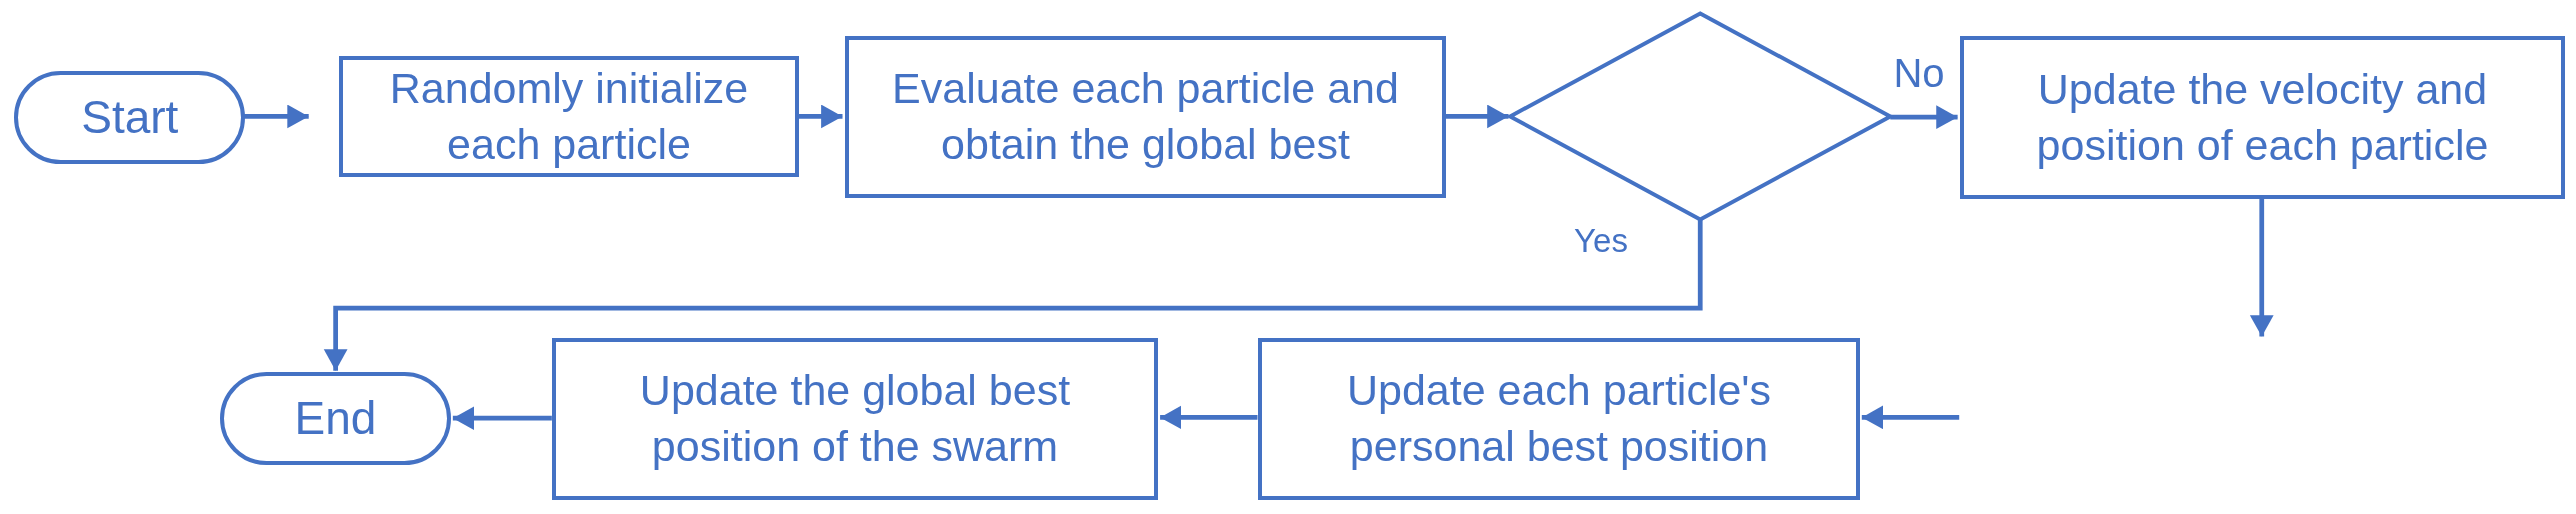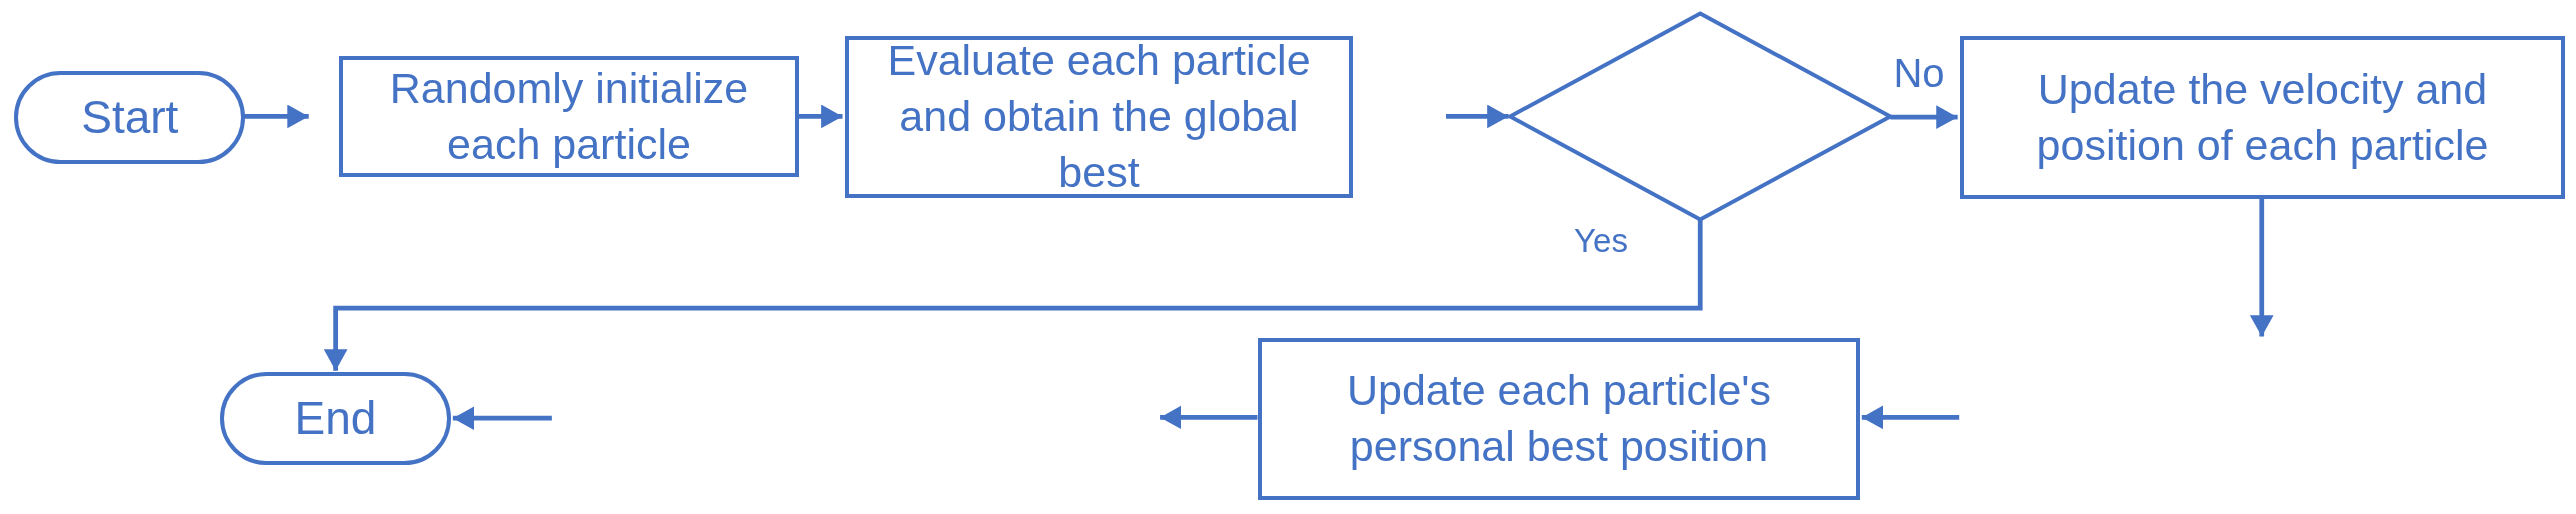--- a/index.html
+++ b/index.html
@@ -76,28 +76,29 @@
       <path d="M696,528 L571,528" marker-end="url(#arrow)"></path>
       <path d="M2146,277 L2146,389 L423,389 L423,468" marker-end="url(#arrow)"></path>
     </g>
     <polygon points="2146,17 2386,147 2146,277 1906,147" fill="#ffffff" stroke="#4472C4" stroke-width="5"></polygon>
   </svg>
 
   <div class="node terminator" style="left:14.3px; top:71px; width:231px; height:93px;">Start</div>
 
   <div class="node process" style="left:311px; top:56px; width:460px; height:121px;margin-left:28px;">Randomly initialize each particle</div>
 
-  <div class="node process" style="left:845px; top:36px; width:508px; height:162px;">Evaluate each particle and obtain the global best</div>
+  <div class="node process" style="left:845px; top:36px; width:601px; height:162px;">Evaluate each particle and obtain the global best</div>
 
 
   <div class="node process" style="left:1960px; top:36px; width:605px; height:163px;">Update the velocity and position of each particle</div>
 
 
   <div class="node process" style="left:1258px; top:338px; width:602px; height:162px;">Update each particle's personal best position</div>
 
+  <div class="node process" style="left:552px; top:338px; width:606px; height:162px;">Update the global best position of the swarm</div>
 
   <div class="node terminator" style="left:220px; top:372px; width:231px; height:93px;">End</div>
 
   <div class="edge-label no" style="left:1881px; top:49px; width:76px; height:48px;">No</div>
 
   <div class="edge-label yes" style="left:1547px; top:216px; width:108px; height:49px;">Yes</div>
 
 </div>
 
 

